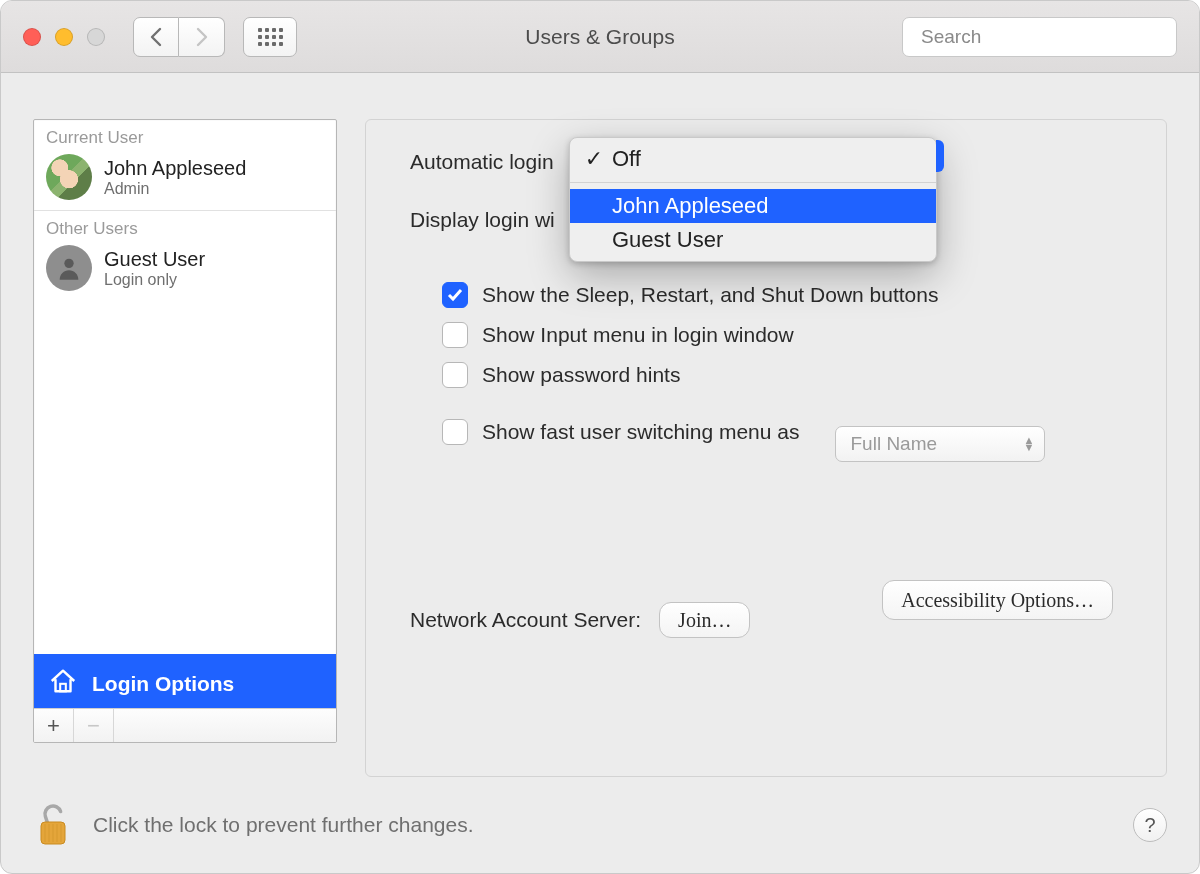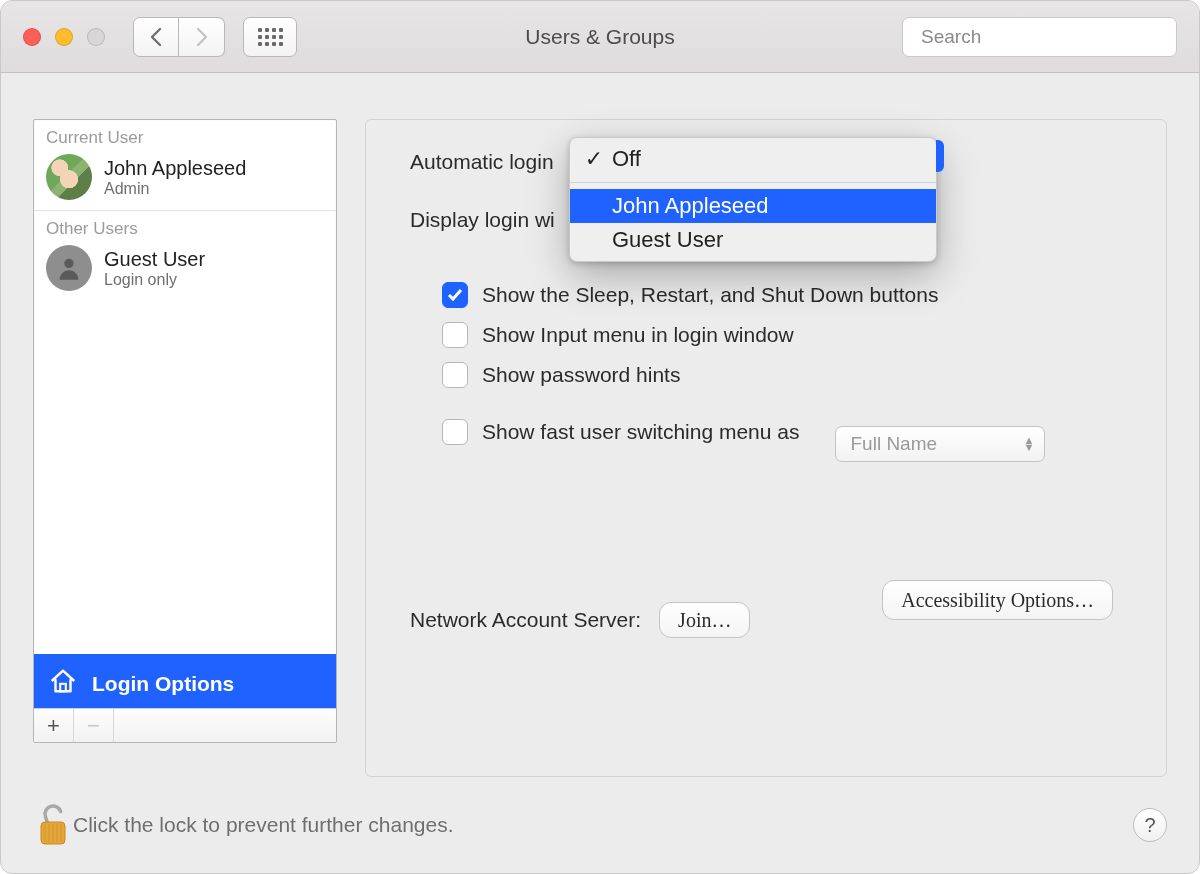--- a/index.html
+++ b/index.html
@@ -200,21 +200,21 @@
   .popup .sep { height:1px; background:#d2d2d2; margin:6px 0; }
   .popup .opt.highlight { background:#1f62ff; color:#fff; }
   .popup-edge {
     position:absolute; right:-8px; top:2px; width:8px; height:32px;
     background:#1f62ff; border-radius:0 6px 6px 0;
   }
 
   
   .footer {
     position:absolute; left:0; right:0; bottom:0; height:96px;
-    display:flex; align-items:center; padding:0 32px; 
+    display:flex; align-items:center; padding:0 32px; gap:20px;
   }
   .lock-icon svg { width:40px; height:50px; }
   .footer-text { font-size:21px; color:#6f6f6f; }
   .help-btn {
     margin-left:auto;
     width:34px; height:34px; border-radius:50%;
     border:1px solid #bdbdbd; background:linear-gradient(#ffffff,#f1f1f1);
     display:flex; align-items:center; justify-content:center;
     font-size:20px; color:#555;
   }

